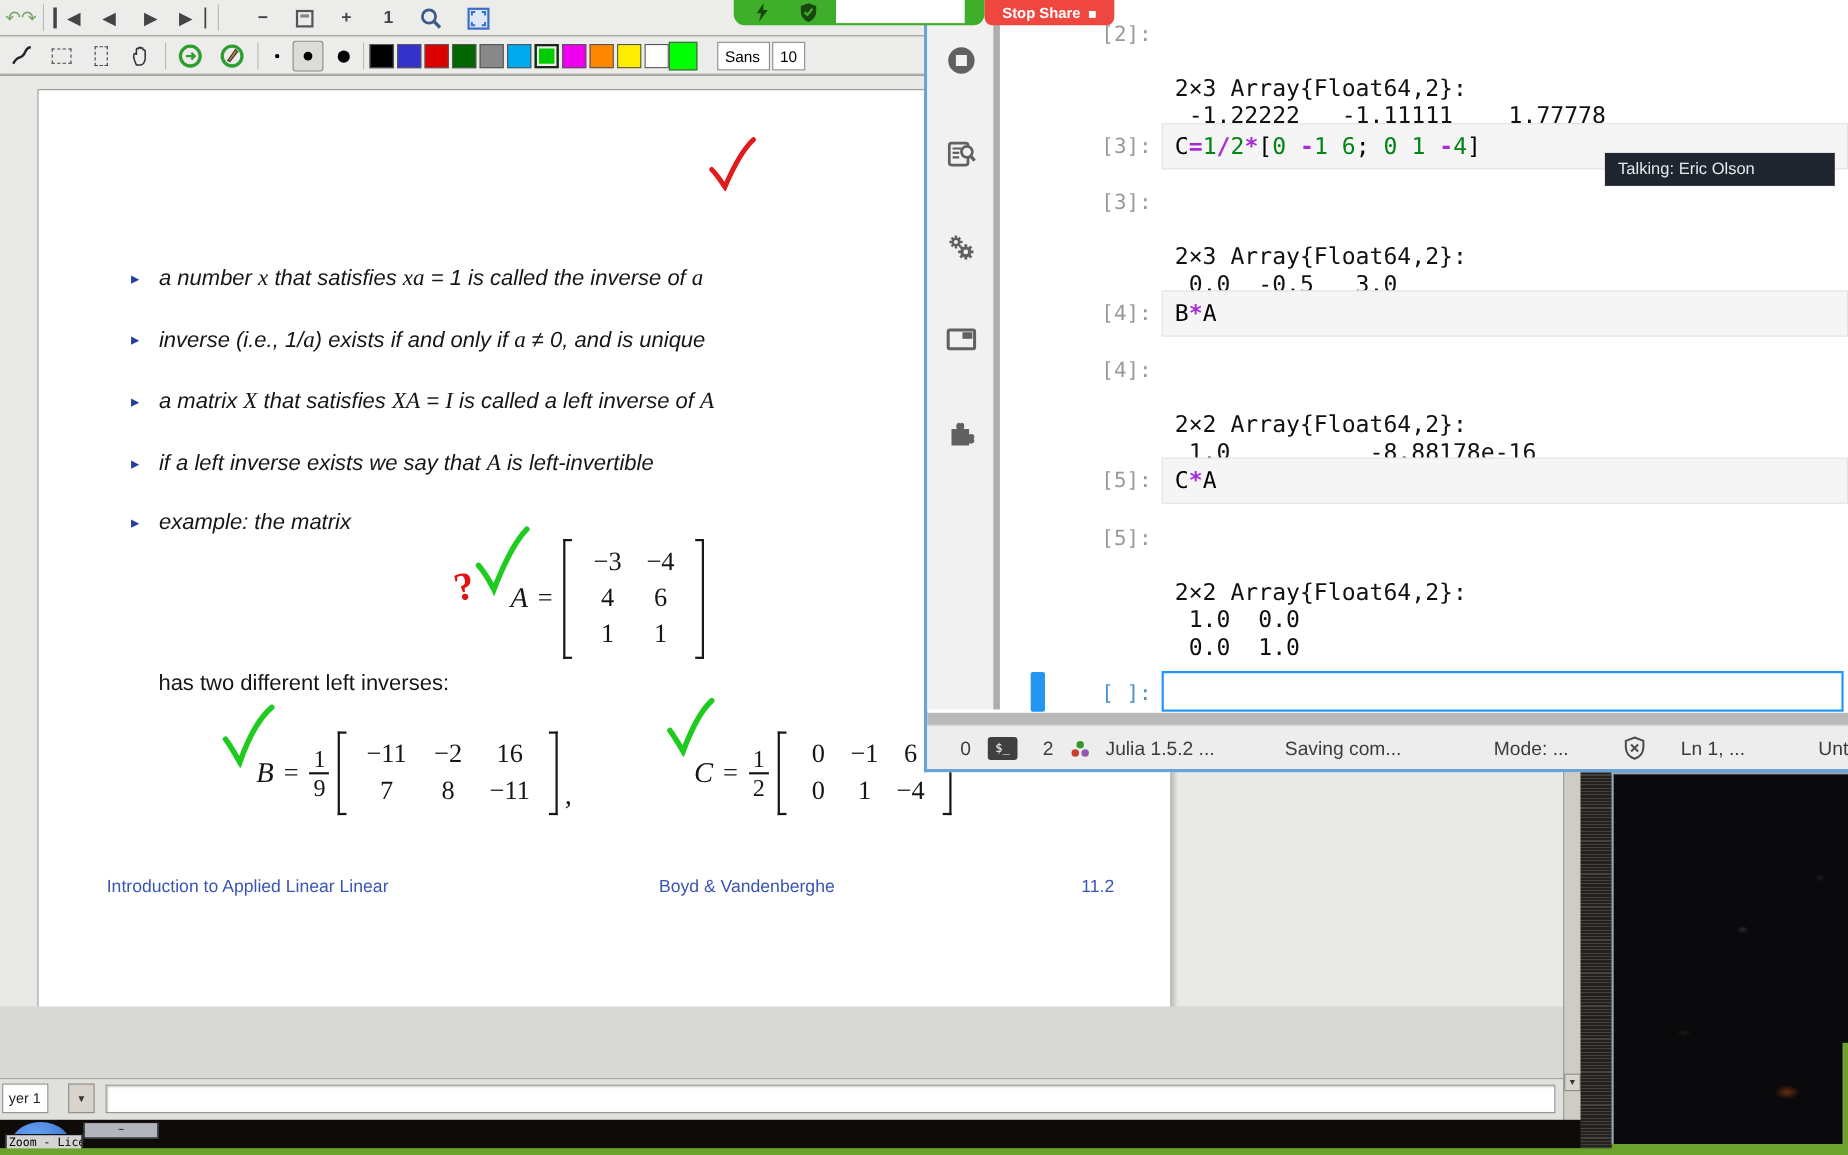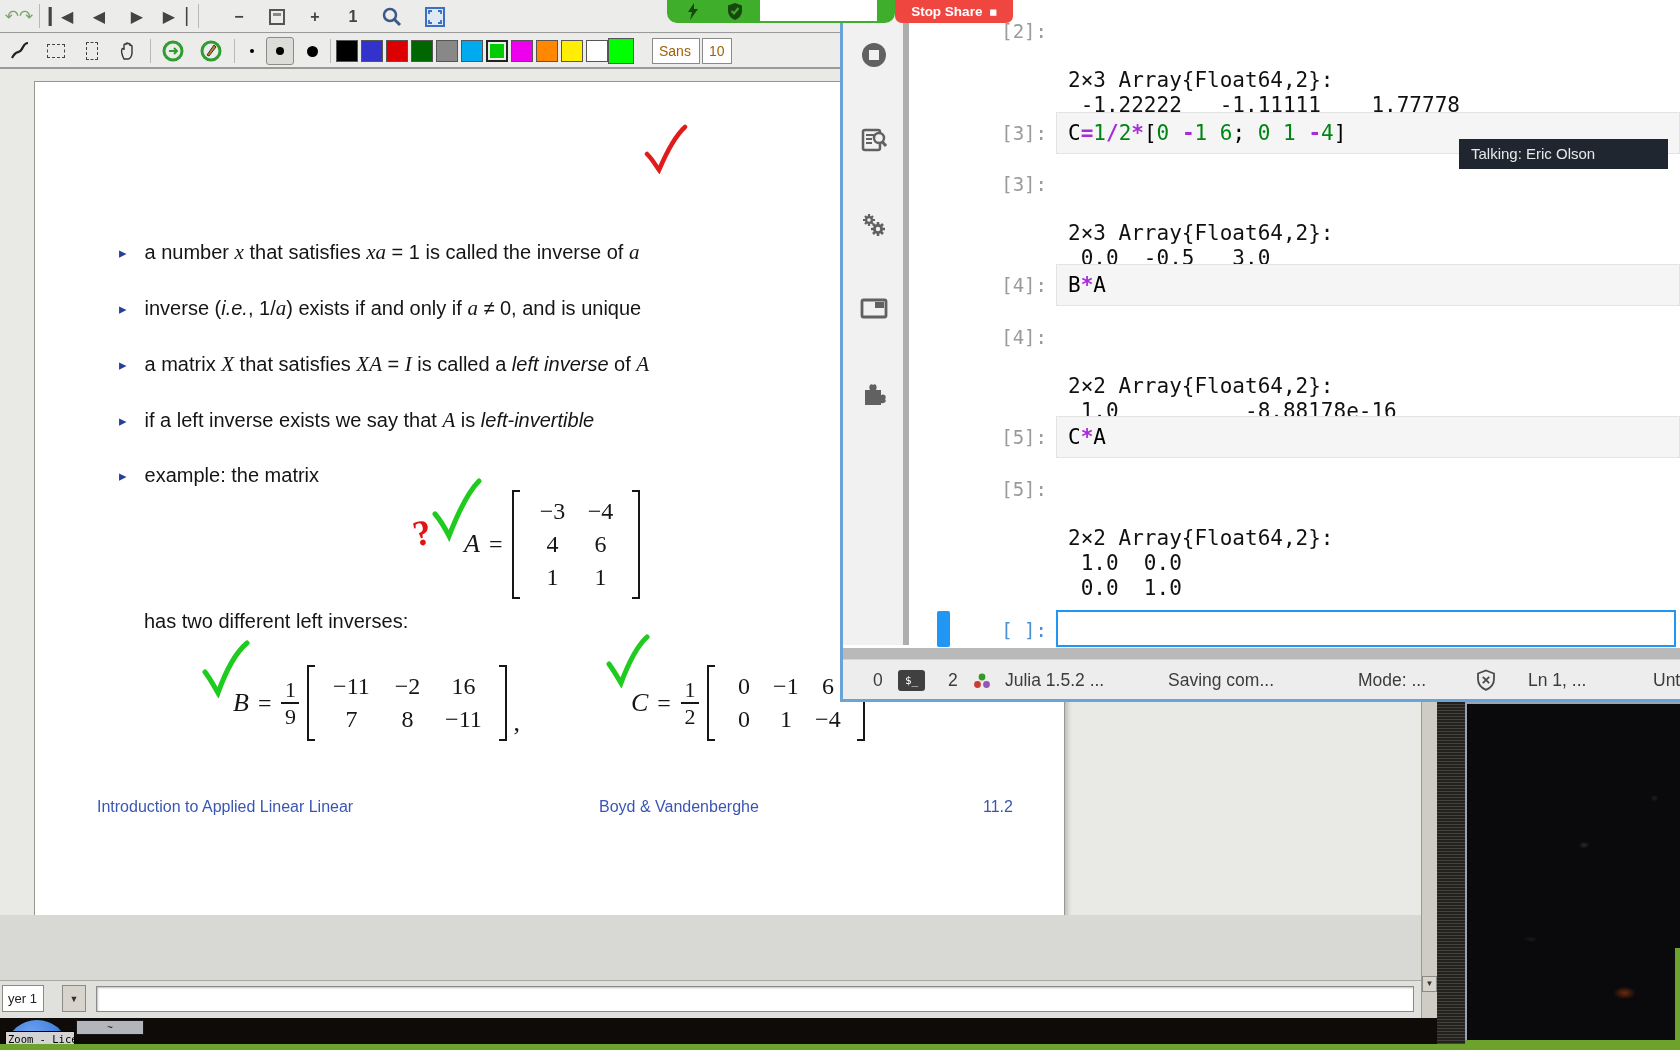--- a/index.html
+++ b/index.html
@@ -11,37 +11,37 @@
   .xwin { left:0; top:0; width:1437px; height:1018px; background:#e9e9e5; z-index:1; }
   .tbrow1 { left:0; top:0; width:1437px; height:33px; background:#ececea; border-bottom:1px solid #9a9a9a; }
   .tbrow2 { left:0; top:34px; width:1437px; height:34px; background:#ececea; border-bottom:1px solid #9a9a9a; }
   .tbtn { position:absolute; top:3px; height:27px; display:flex; align-items:center; justify-content:center;
           border:1px solid transparent; border-radius:3px; color:#444; font-size:16px; }
   .tbtn2 { top:3px; height:28px; }
   .vsep { position:absolute; top:4px; width:1px; height:24px; background:#b8b8b4; }
   .swatch { position:absolute; top:6px; width:22px; height:22px; border:1px solid #555; }
   .swatch.sel { border:2px solid #222; box-shadow:inset 0 0 0 2px #ececea; }
   .fontbox { position:absolute; top:4px; height:26px; background:#fff; border:1px solid #8a8a8a;
-             font-size:14px; color:#a16207; display:flex; align-items:center; padding:0 6px; }
+             font-size:14px; color:#000000; display:flex; align-items:center; padding:0 6px; }
   .dot { border-radius:50%; background:#000; }
 
   .canvas { left:0; top:68px; width:1421px; height:847px; background:#e9e9e5; border-top:1px solid #9a9a9a; }
   .page { position:absolute; left:34px; top:12px; width:1031px; height:836px; background:#ffffff;
           border:1px solid #979793; box-shadow:3px 3px 4px rgba(0,0,0,.18); }
   .xband { left:0; top:915px; width:1421px; height:65px; background:#d8d8d4; }
   .xbottom { left:0; top:980px; width:1437px; height:38px; background:#e0e0dc; border-top:1px solid #a8a8a4; }
   .xscroll { left:1421px; top:68px; width:16px; height:950px; background:#cfccc4; border-left:1px solid #9a9a96; }
 
   
   .page .abs { position:absolute; }
   .slide-title { left:0; right:0; top:50px; text-align:right; font-size:29px; font-weight:bold;
                  color:#1b3faf; letter-spacing:.5px; }
   .bullet { left:84px; width:900px; font-size:20px; color:#151515; }
   .bmark { color:#24409a; font-size:15px; margin-right:18px; vertical-align:1px; }
-  .sg-r { font-family:"Liberation Sans",sans-serif; }
+  .sg-r { font-family:"Liberation Sans",sans-serif;font-style:italic; }
   .sg-i { font-family:"Liberation Serif",serif; font-style:italic; font-size:1.05em; }
   .sg-e { font-style:italic; }
   .midline { left:109px; top:528px; font-size:20px; color:#151515; }
   .mathrow { display:flex; align-items:center; font-family:"Liberation Serif",serif; color:#161616; }
   .mlhs { font-style:italic; font-size:26px; margin-right:9px; }
   .meq { font-size:24px; margin-right:10px; }
   .mx { display:inline-flex; align-items:stretch; }
   .bkt { width:8px; }
   .bkt.bl { border-left:2.5px solid #161616; border-top:2.5px solid #161616; border-bottom:2.5px solid #161616; }
   .bkt.br { border-right:2.5px solid #161616; border-top:2.5px solid #161616; border-bottom:2.5px solid #161616; }

